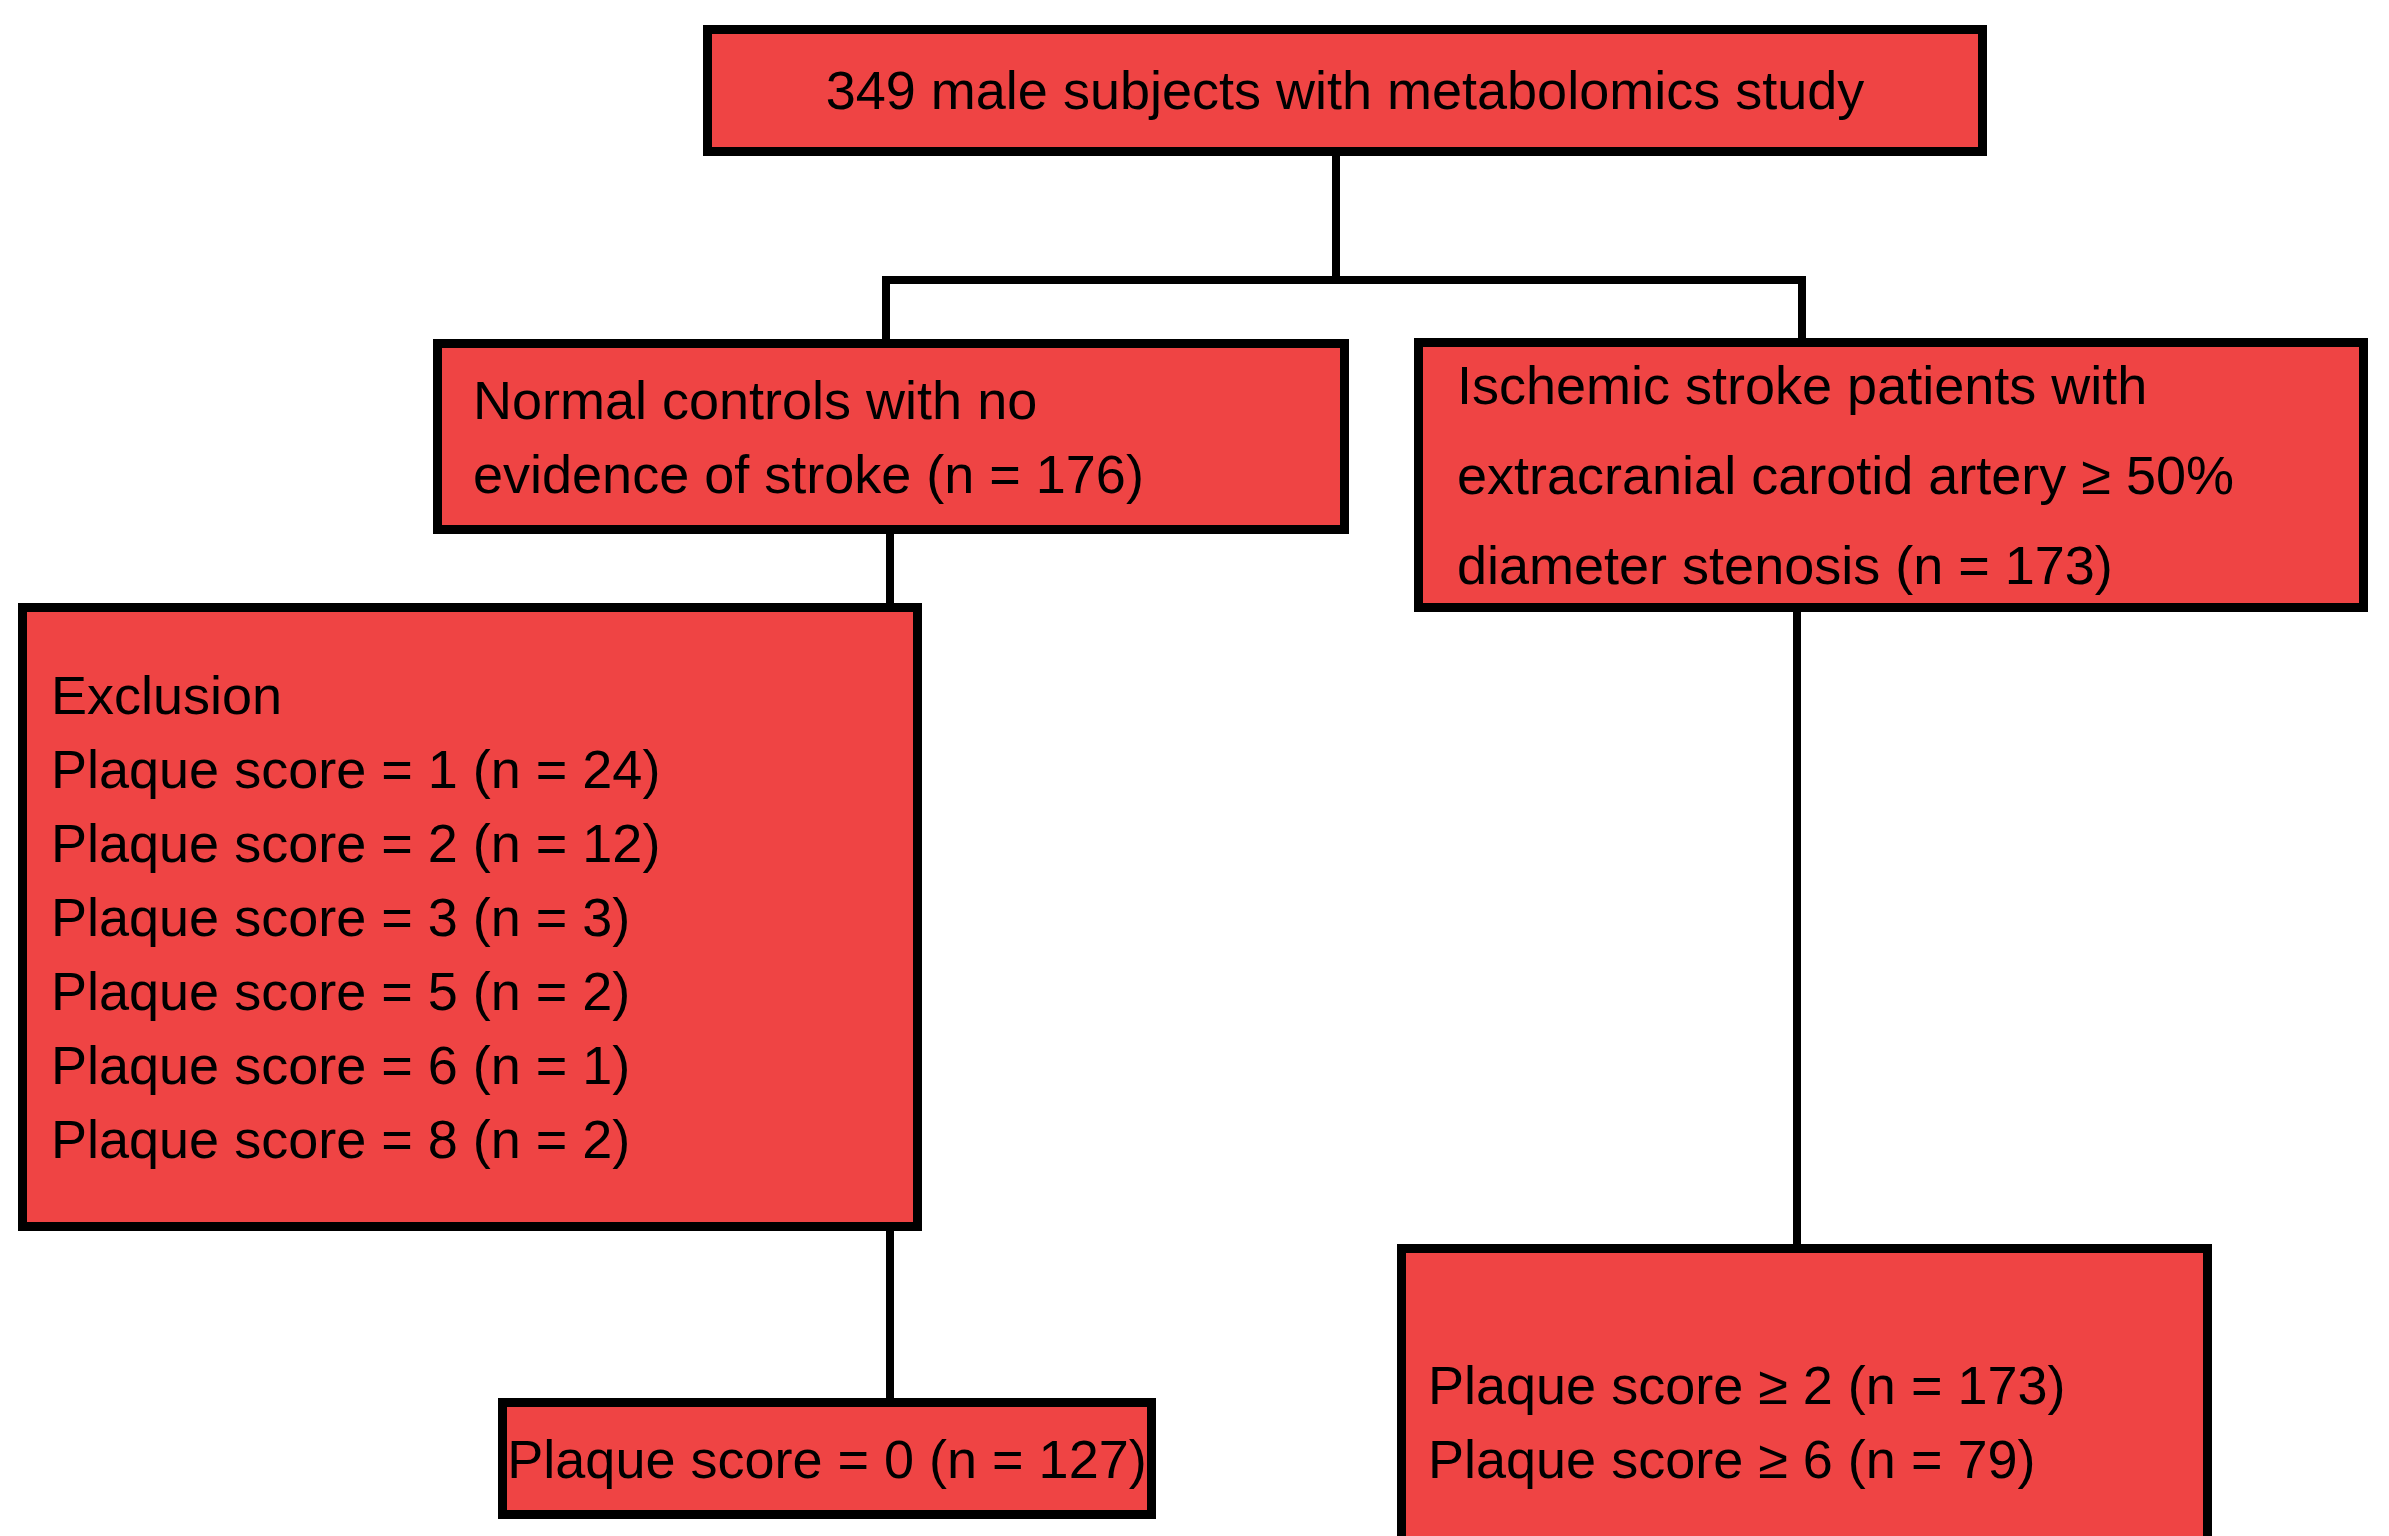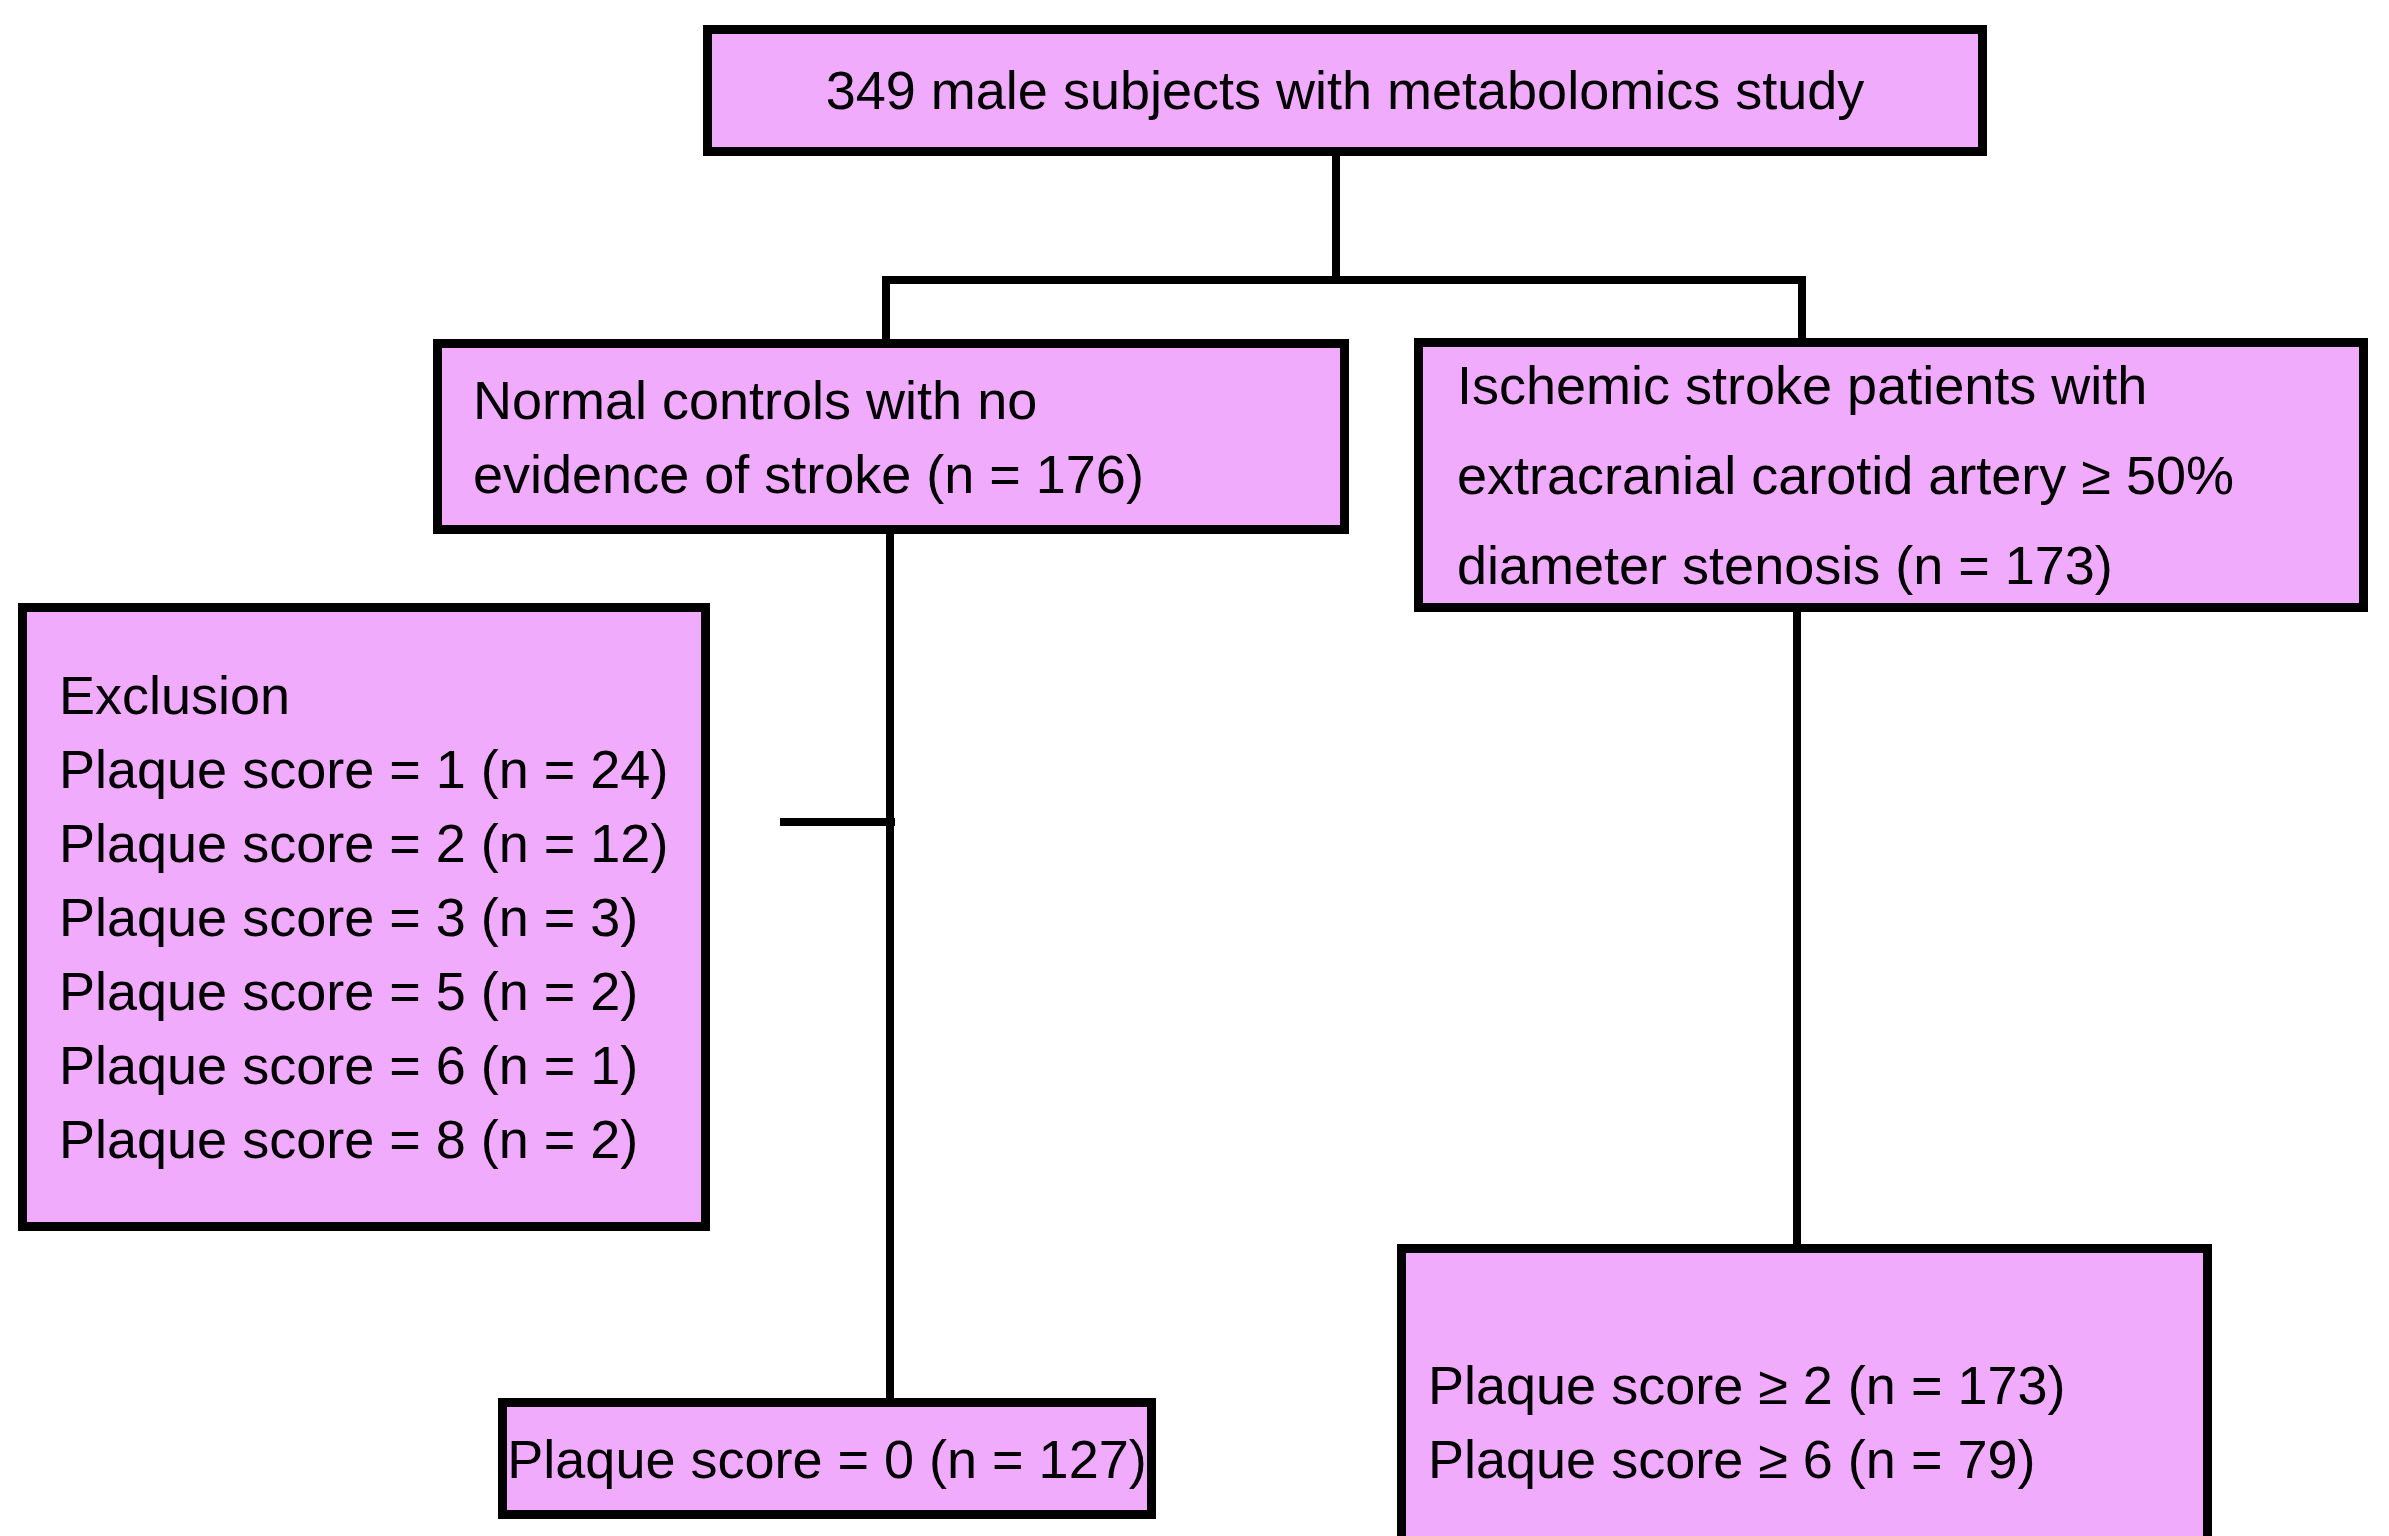--- a/index.html
+++ b/index.html
@@ -11,21 +11,21 @@
     position: relative;
     width: 2389px;
     height: 1537px;
     background: #ffffff;
     font-family: "Liberation Sans", "DejaVu Sans", sans-serif;
     color: #000000;
     overflow: hidden;
   }
   .node {
     position: absolute;
-    background: #f0abfc;
+    background: #ef4444;
     border: 9px solid #000000;
     box-sizing: border-box;
     font-size: 54px;
     line-height: 74px;
     white-space: nowrap;
   }
   .center-text {
     display: flex;
     align-items: center;
     justify-content: center;
@@ -37,21 +37,21 @@
     justify-content: center;
   }
   .connector {
     position: absolute;
     background: #000000;
   }
   
   #box-root        { left: 703px;  top: 24.6px;   width: 1284px; height: 131px; }
   #box-controls    { left: 433px;  top: 339px;  width: 916px; height: 195px; padding-left: 31px; }
   #box-stroke      { left: 1414px; top: 338px;  width: 954px; height: 274px; padding-left: 34px; gap: 16px; }
-  #box-exclusion   { left: 18px;   top: 603px;  width: 692px;  height: 628px; padding-left: 32px; }
+  #box-exclusion   { left: 18px;   top: 603px;  width: 904px;  height: 628px; padding-left: 24px; }
   #box-controls-final { left: 498px; top: 1398px; width: 658px; height: 121px; }
   #box-stroke-final   { left: 1397px; top: 1244px; width: 815px; height: 356px; padding-left: 22px; }
   
   #line-root-stem      { left: 1332px; top: 156px;  width: 8.2px;   height: 124px; }
   #line-branch         { left: 882px; top: 276px;  width: 923px; height: 8.2px;  }
   #line-drop-controls  { left: 882px; top: 276px;  width: 8.2px;   height: 72px;  }
   #line-drop-stroke    { left: 1798px; top: 276px;  width: 8.2px;   height: 71px;  }
   #line-controls-down  { left: 886px; top: 525px;  width: 8.2px;   height: 882px; }
   #line-exclusion-link { left: 780px;  top: 818px;  width: 115px;  height: 8.2px;  }
   #line-stroke-down    { left: 1793px; top: 603px;  width: 8.2px;   height: 649px; }

